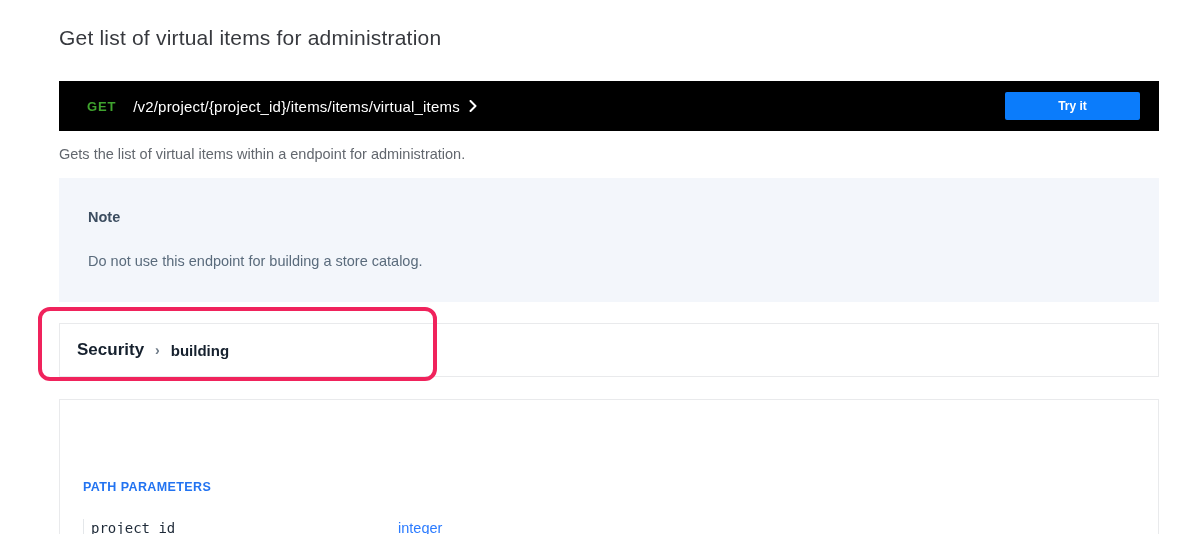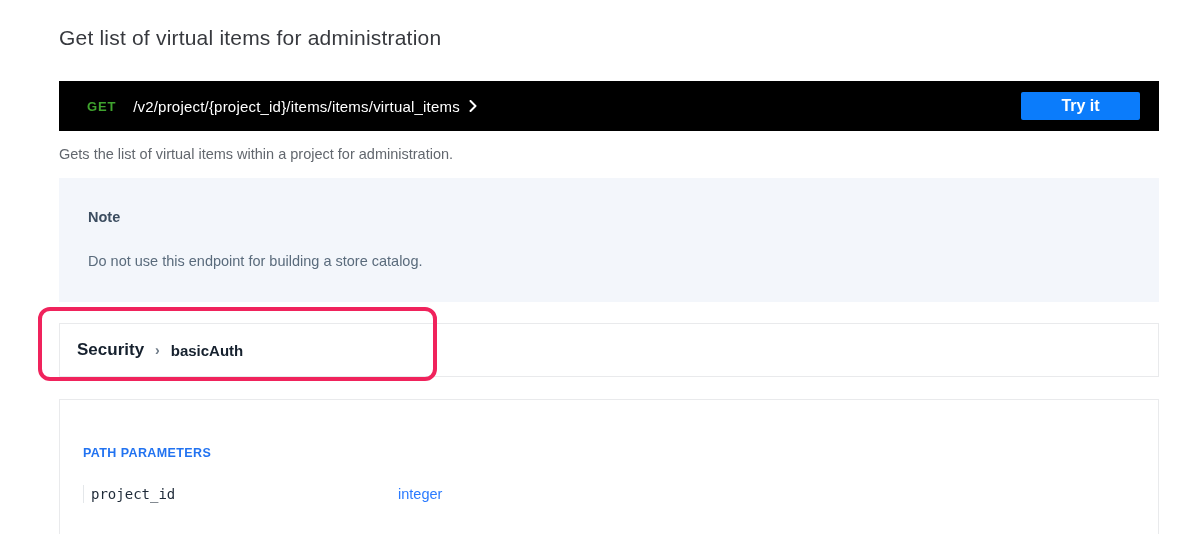--- a/index.html
+++ b/index.html
@@ -13,23 +13,23 @@
 
   
   .endpoint-bar { margin-top:31px; height:50px; background:#000000;
                   display:flex; align-items:center; padding:0 19px 0 28px; }
   .method-badge { color:#3fa32e; font-weight:bold; font-size:13px;
                   letter-spacing:0.8px; margin-right:17px; }
   .endpoint-path-group { display:flex; align-items:center; cursor:pointer; }
   .endpoint-path { color:#ffffff; font-size:15px; letter-spacing:0.2px; }
   .endpoint-chevron { margin-left:9px; display:flex; align-items:center; }
   .bar-spacer { flex:1; }
-  .try-it-button { width:119px; height:28px; background:#0b7cfb; color:#ffffff;
+  .try-it-button { width:135px; height:28px; background:#0b7cfb; color:#ffffff;
                    font-family:"Liberation Sans", sans-serif;
-                   font-weight:bold; font-size:16px; border:none; border-radius:2px;
+                   font-weight:bold; font-size:12px; border:none; border-radius:2px;
                    cursor:pointer; }
 
   .endpoint-description { margin-top:15px; font-size:14.5px; color:#62676e;
                           line-height:17px; }
 
   
   .note-box { margin-top:15px; background:#f3f6fb;
               padding:30px 29px 32px 29px; }
   .note-title { font-size:14.5px; font-weight:bold; color:#3c4d60; line-height:18px; }
   .note-body { margin-top:26px; font-size:14.5px; color:#5a6b7c; line-height:18px; }
@@ -41,21 +41,21 @@
   .security-label { font-size:17px; font-weight:bold; color:#16212e; }
   .security-sep { margin:0 11px; color:#6f7b88; font-size:14px; font-weight:bold; }
   .security-scheme { font-size:15px; font-weight:bold; color:#16212e; cursor:pointer; }
 
   
   .request-box { margin-top:22px; background:#ffffff; border:1px solid #e9eaec;
                  padding:18px 0 0 23px; height:260px; }
   .request-header { display:flex; align-items:center; cursor:pointer; width:150px; }
   .request-label { font-size:17px; font-weight:bold; color:#16212e; margin-right:11px; }
   .request-chevron { display:flex; align-items:center; margin-top:3px; }
-  .path-params-label { margin-top:28px; font-size:12.5px; font-weight:bold;
+  .path-params-label { margin-top:62px; font-size:12.5px; font-weight:bold;
                        color:#2273f1; letter-spacing:0.4px; line-height:15px; }
   .param-row { margin-top:24px; display:flex; align-items:flex-start; }
   .param-name-cell { border-left:1px solid #e4e7ea; padding-left:7px; width:315px; }
   .param-name { font-family:"DejaVu Sans Mono", monospace; font-size:14px;
                 color:#1e2a38; line-height:18px; }
   .param-type { font-size:14.5px; color:#2b7bff; line-height:18px; }
 
   
   .annotation-box { position:absolute; left:38px; top:307px; width:399px; height:74px;
                     border:4px solid #f0235c; border-radius:12px;
@@ -75,31 +75,31 @@
       <span class="endpoint-chevron">
         <svg width="8" height="12" viewBox="0 0 8 12">
           <path d="M1.5 1 L6.5 6 L1.5 11" fill="none" stroke="#ffffff" stroke-width="2" stroke-linecap="round" stroke-linejoin="round"></path>
         </svg>
       </span>
     </span>
     <span class="bar-spacer"></span>
     <button class="try-it-button">Try it</button>
   </div>
 
-  <p class="endpoint-description">Gets the list of virtual items within a project for administration.</p>
+  <p class="endpoint-description">Gets the list of virtual items within a endpoint for administration.</p>
 
   <div class="note-box">
     <div class="note-title">Note</div>
     <div class="note-body">Do not use this endpoint for building a store catalog.</div>
   </div>
 
   <div class="security-row">
     <span class="security-label">Security</span>
     <span class="security-sep">›</span>
-    <span class="security-scheme">basicAuth</span>
+    <span class="security-scheme">building</span>
   </div>
 
   <div class="request-box">
 
     <div class="path-params-label">PATH PARAMETERS</div>
 
     <div class="param-row">
       <div class="param-name-cell">
         <span class="param-name">project_id</span>
       </div>

